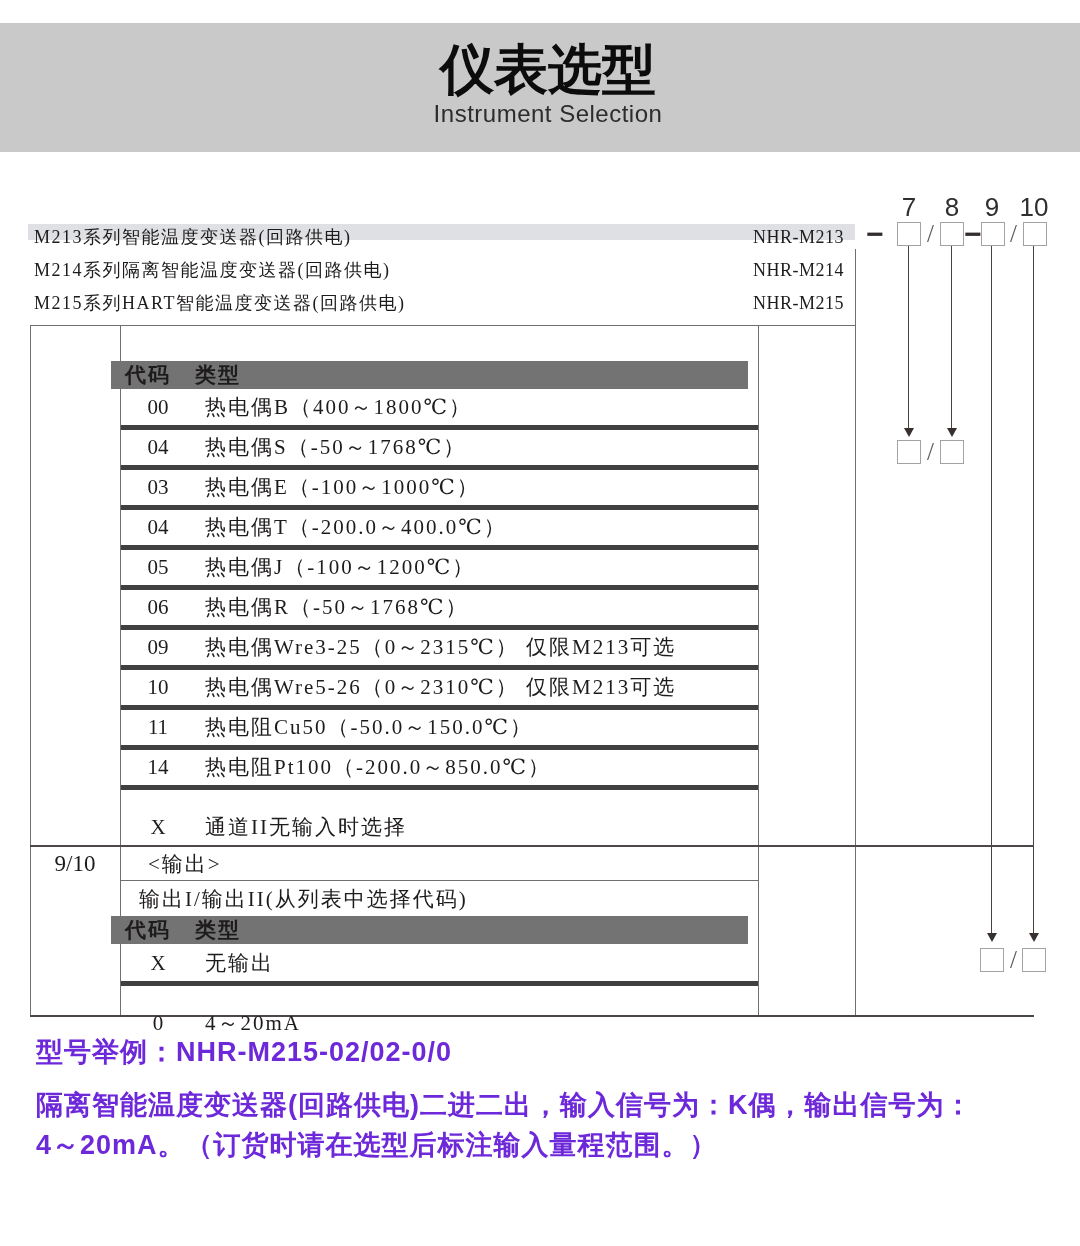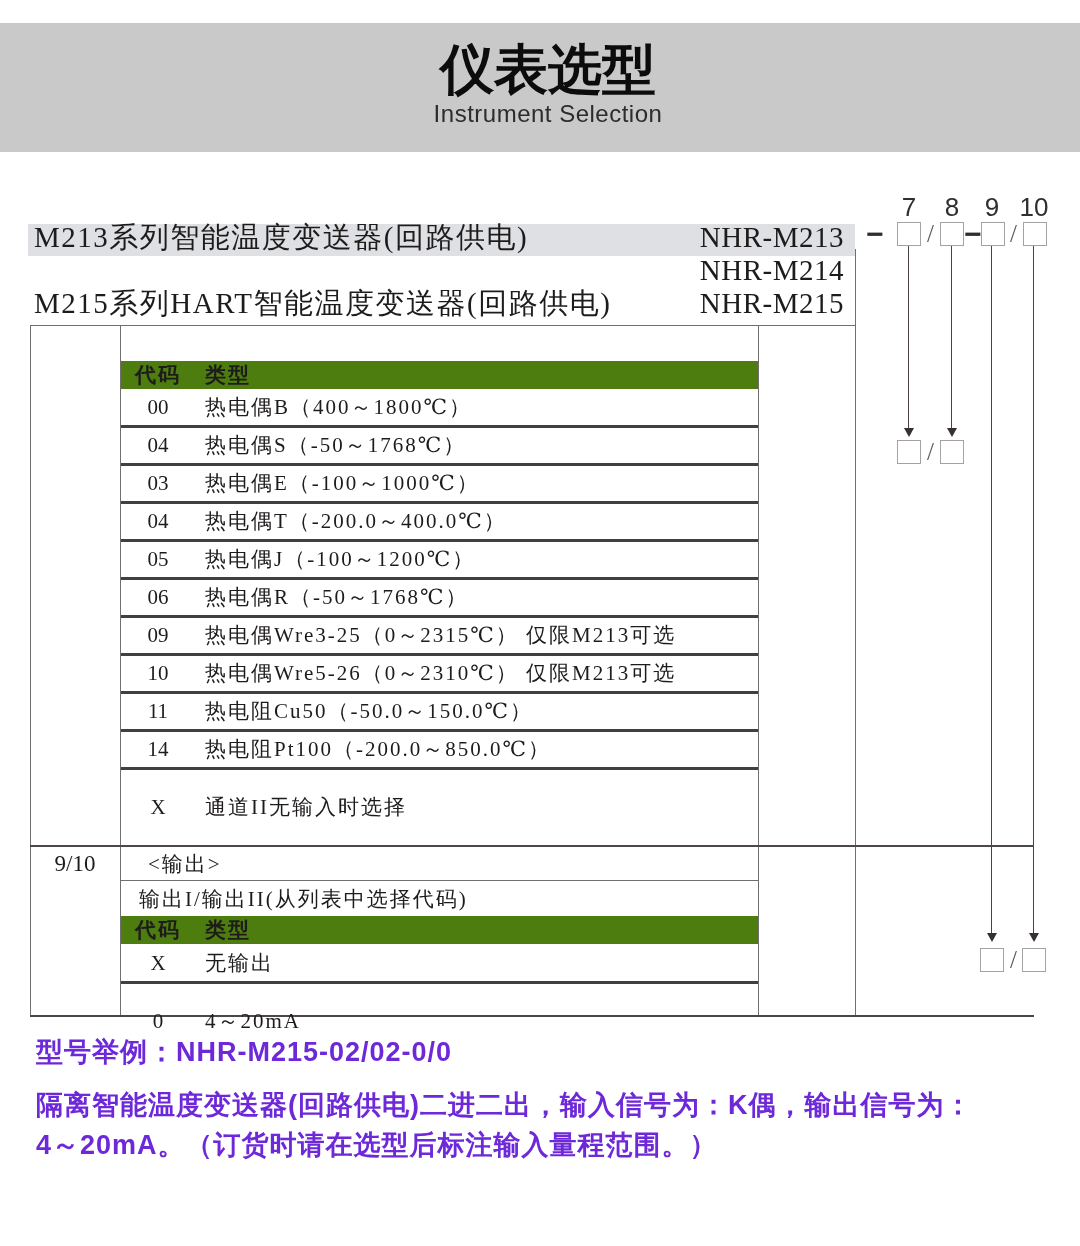--- a/index.html
+++ b/index.html
@@ -16,37 +16,37 @@
   .banner .title{
     margin-top:16px;font-family:"Liberation Sans","DejaVu Sans",sans-serif;
     font-size:54px;font-weight:700;color:#0c0c0c;letter-spacing:0px;line-height:60px;
   }
   .banner .subtitle{
     font-family:"Liberation Sans","DejaVu Sans",sans-serif;
     font-size:24px;color:#2c2c2c;line-height:26px;margin-top:2px;letter-spacing:0.5px;
   }
 
   
-  .prod-row{left:28px;width:827px;height:32px;line-height:26px;font-size:29px;font-family:Liberation Serif, serif;}
+  .prod-row{left:28px;width:827px;height:16px;line-height:26px;font-size:18px;font-family:Liberation Serif, serif;}
   .prod-row .prod-name{position:absolute;left:6px;top:0;letter-spacing:1.5px;white-space:nowrap;}
   .prod-row .prod-model{position:absolute;right:11px;top:0;letter-spacing:0.5px;}
   .prod-row.hl{background:#dfe0e3;}
 
   
   .vline{width:1px;background:#6f6f6f;}
   .hline{height:1px;background:#6f6f6f;}
   .hline.dark,.vline.dark{background:#4e4747;}
 
   
-  .band{left:121px;width:637px;background:#4d7c0f;font-size:21px;font-weight:700;}
+  .band{left:111px;width:637px;background:#737373;font-size:21px;font-weight:700;}
   .band .col-code{display:inline-block;width:74px;text-align:center;letter-spacing:2px;}
   .band .col-type{display:inline-block;padding-left:10px;letter-spacing:2px;}
 
   .rows{left:121px;width:637px;}
-  .trow{height:35px;line-height:35px;border-bottom:3px solid #404040;font-size:21px;white-space:nowrap;}
+  .trow{height:35px;line-height:35px;border-bottom:5px solid #404040;font-size:21px;white-space:nowrap;}
   .trow:last-child{border-bottom:none;margin-top:20px;}
   .trow .c-code{display:inline-block;width:74px;text-align:center;vertical-align:top;}
   .trow .c-type{display:inline-block;padding-left:10px;letter-spacing:2px;vertical-align:top;}
 
   .out-row{left:121px;width:637px;font-size:21px;line-height:34px;letter-spacing:2px;white-space:nowrap;}
   .side-label{left:30px;width:90px;text-align:center;font-size:23px;line-height:34px;}
 
   
   .posnum{width:40px;text-align:center;font-family:"Liberation Sans","DejaVu Sans",sans-serif;
           font-size:26px;color:#2f2f2f;line-height:26px;}
@@ -70,20 +70,21 @@
   <div class="abs banner">
     <div class="title">仪表选型</div>
     <div class="subtitle">Instrument Selection</div>
   </div>
 
   <div class="abs prod-row hl" style="top:224px;">
     <span class="prod-name">M213系列智能温度变送器(回路供电)</span>
     <span class="prod-model">NHR-M213</span>
   </div>
   <div class="abs prod-row" style="top:257px;">
+    <span class="prod-name">M214系列隔离智能温度变送器(回路供电)</span>
     <span class="prod-model">NHR-M214</span>
   </div>
   <div class="abs prod-row" style="top:290px;">
     <span class="prod-name">M215系列HART智能温度变送器(回路供电)</span>
     <span class="prod-model">NHR-M215</span>
   </div>
 
   <div class="abs hline" style="left:30px;top:325px;width:826px;"></div>
   <div class="abs vline" style="left:30px;top:325px;height:691px;"></div>
   <div class="abs vline" style="left:855px;top:249px;height:767px;"></div>

